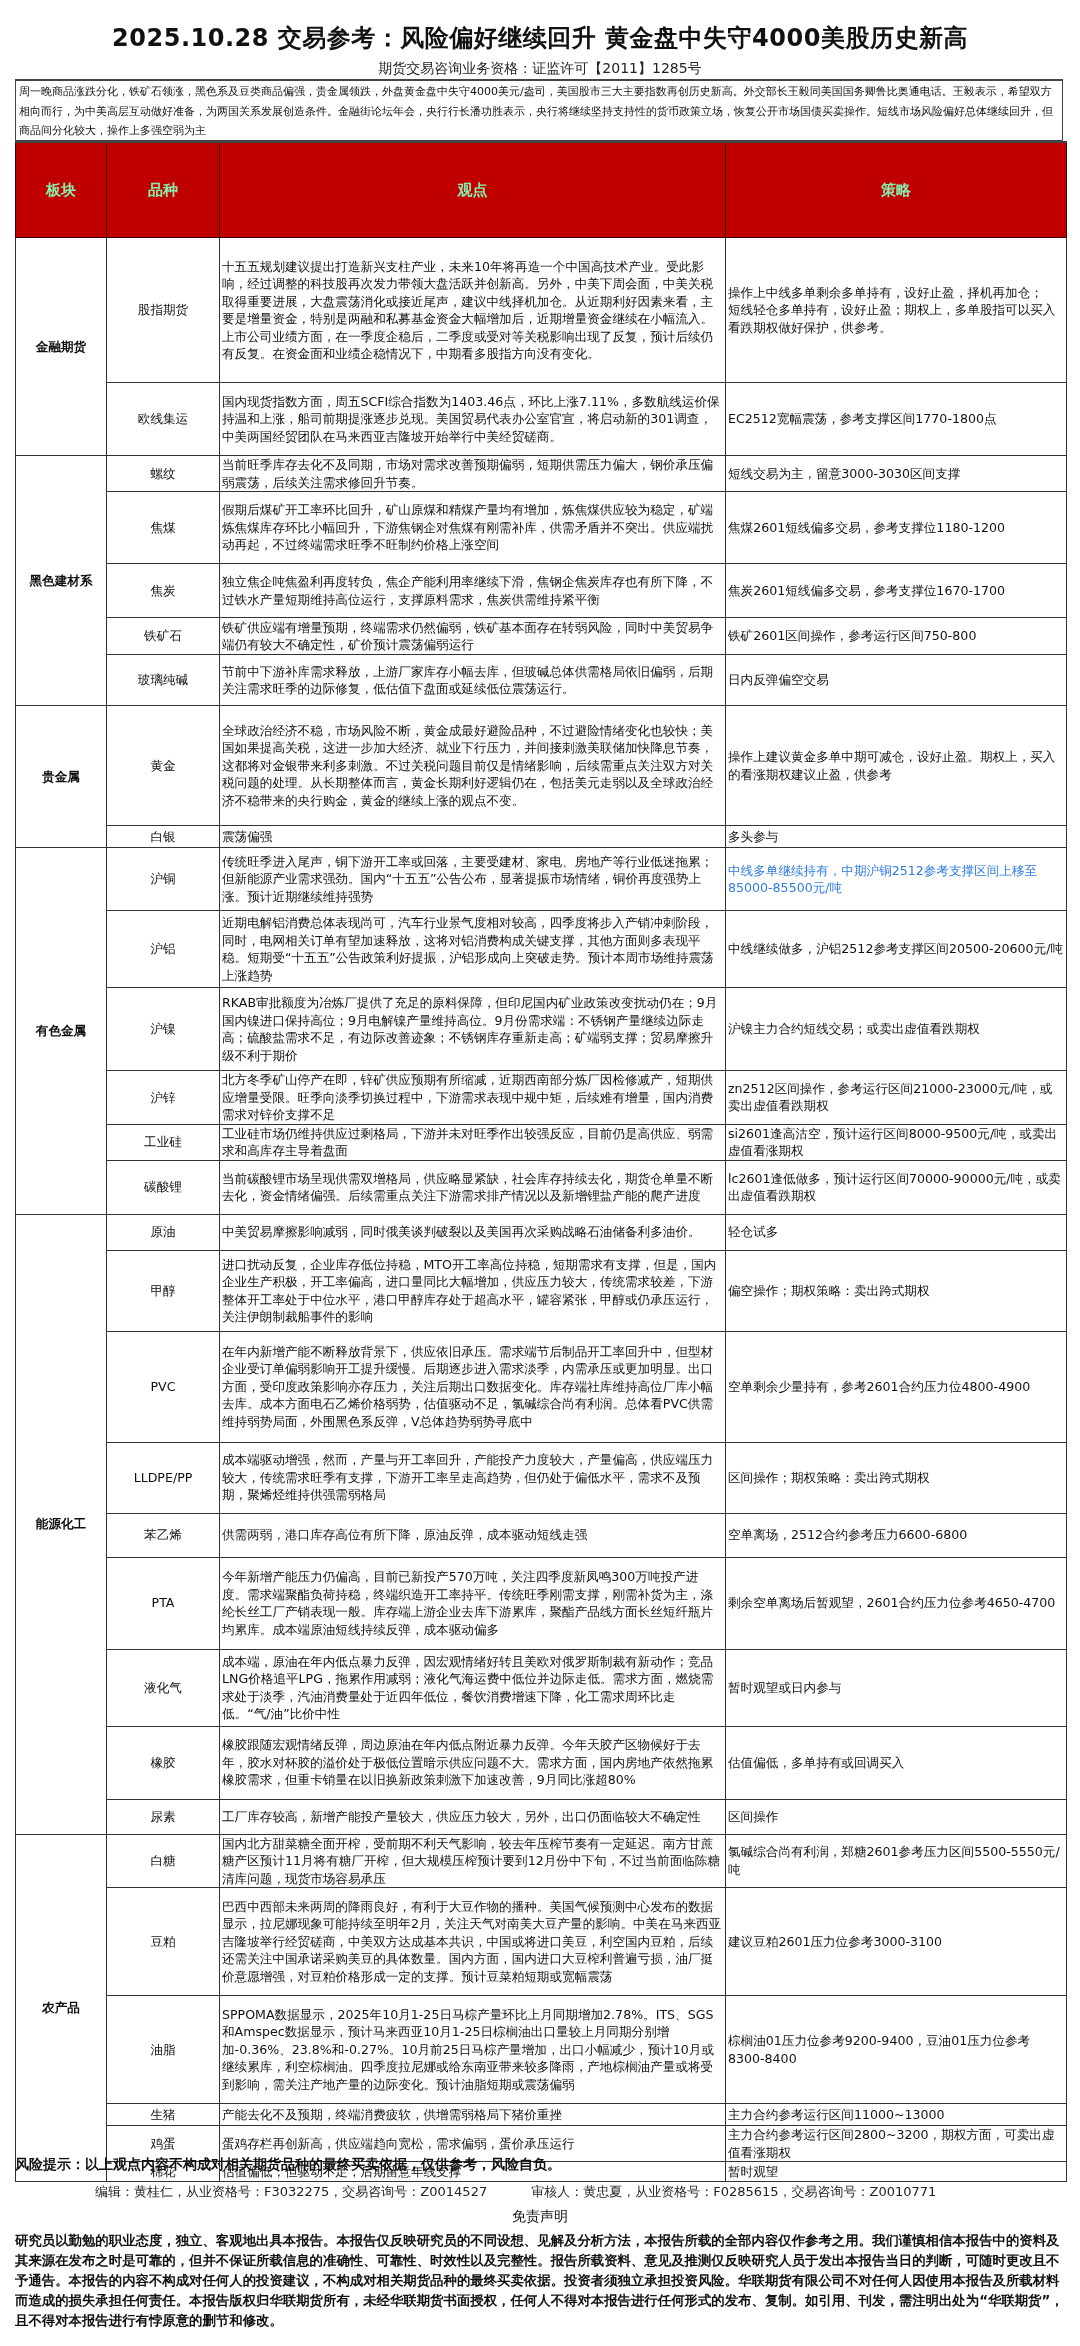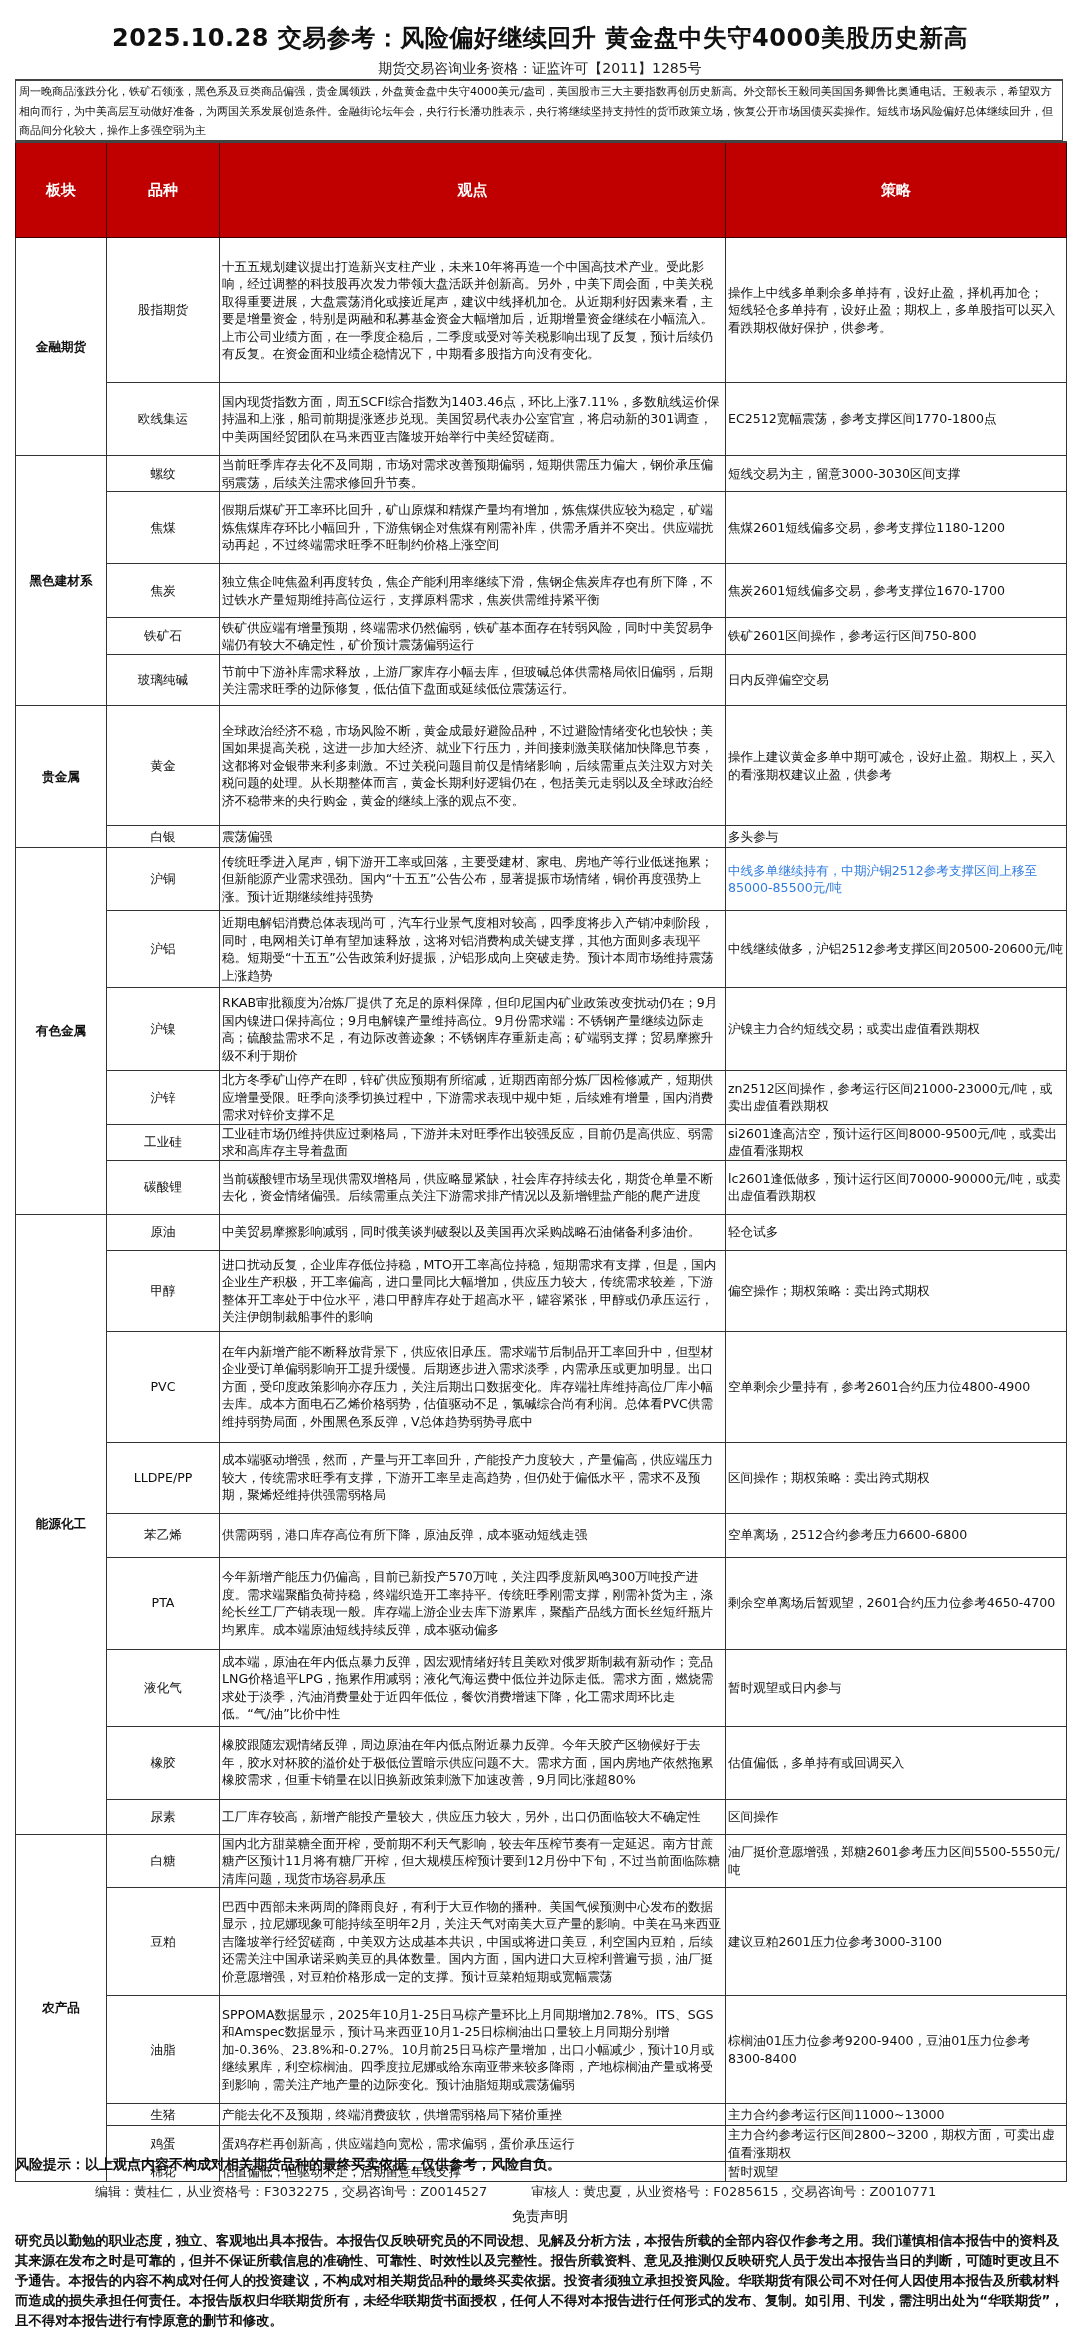--- a/index.html
+++ b/index.html
@@ -1,21 +1,21 @@
 <!DOCTYPE html>
 <html><head>
 <meta charset="utf-8">
 <style>
   html, body { margin:0; padding:0; background:#ffffff; }
   body { width:1080px; height:2346px; position:relative; overflow:hidden; font-family:"DejaVu Sans", "Liberation Sans", sans-serif; color:#111; }
   .title { position:absolute; left:0; top:22px; width:1080px; text-align:center; font-size:24px; font-weight:bold; letter-spacing:0.5px; }
   .subtitle { position:absolute; left:0; top:60px; width:1080px; text-align:center; font-size:14px; color:#222; }
   .summary { position:absolute; left:15px; top:79px; width:1048px; height:62px; border:1px solid #444; border-top:2px solid #444; box-sizing:border-box; font-size:11px; line-height:19.5px; padding:1px 3px; overflow:hidden; }
   table.main { position:absolute; left:15px; top:141px; width:1051px; border-collapse:collapse; table-layout:fixed; }
-  table.main th { background:#c00000; color:#ffffff; font-size:15px; font-weight:bold; height:92px; border:1px solid #3a0000; border-top:2px solid #444; }
+  table.main th { background:#c00000; color:#86efac; font-size:15px; font-weight:bold; height:92px; border:1px solid #3a0000; border-top:2px solid #444; }
   table.main td { border:1px solid #333; font-size:12.6px; line-height:17.5px; vertical-align:middle; padding:0 2px; }
   td.sector { text-align:center; font-weight:bold; font-size:15px; }
   td.variety { text-align:center; font-size:14px; }
   td.view { text-align:left; }
   td.strategy { text-align:left; }
   .blue { color:#2f7be0; }
   .risk { position:absolute; left:15px; top:2156px; font-size:14px; font-weight:bold; }
   .editors { position:absolute; left:95px; top:2183px; font-size:13px; color:#222; word-spacing:2px; }
   .editors span.gap { display:inline-block; width:44px; }
   .disc-title { position:absolute; left:0; top:2208px; width:1080px; text-align:center; font-size:14px; font-weight:normal; }
@@ -167,21 +167,21 @@
       </tr>
       <tr style="height: 35px;">
         <td class="variety">尿素</td>
         <td class="view">工厂库存较高，新增产能投产量较大，供应压力较大，另外，出口仍面临较大不确定性</td>
         <td class="strategy" style="white-space: pre-line;">区间操作</td>
       </tr>
       <tr style="height: 51px;">
         <td class="sector" rowspan="6">农产品</td>
         <td class="variety">白糖</td>
         <td class="view">国内北方甜菜糖全面开榨，受前期不利天气影响，较去年压榨节奏有一定延迟。南方甘蔗糖产区预计11月将有糖厂开榨，但大规模压榨预计要到12月份中下旬，不过当前面临陈糖清库问题，现货市场容易承压</td>
-        <td class="strategy" style="white-space: pre-line;">油厂挺价意愿增强，郑糖2601参考压力区间5500-5550元/吨</td>
+        <td class="strategy" style="white-space: pre-line;">氯碱综合尚有利润，郑糖2601参考压力区间5500-5550元/吨</td>
       </tr>
       <tr style="height: 108px;">
         <td class="variety">豆粕</td>
         <td class="view">巴西中西部未来两周的降雨良好，有利于大豆作物的播种。美国气候预测中心发布的数据显示，拉尼娜现象可能持续至明年2月，关注天气对南美大豆产量的影响。中美在马来西亚吉隆坡举行经贸磋商，中美双方达成基本共识，中国或将进口美豆，利空国内豆粕，后续还需关注中国承诺采购美豆的具体数量。国内方面，国内进口大豆榨利普遍亏损，油厂挺价意愿增强，对豆粕价格形成一定的支撑。预计豆菜粕短期或宽幅震荡</td>
         <td class="strategy" style="white-space: pre-line;">建议豆粕2601压力位参考3000-3100</td>
       </tr>
       <tr style="height: 108px;">
         <td class="variety">油脂</td>
         <td class="view">SPPOMA数据显示，2025年10月1-25日马棕产量环比上月同期增加2.78%。ITS、SGS和Amspec数据显示，预计马来西亚10月1-25日棕榈油出口量较上月同期分别增加-0.36%、23.8%和-0.27%。10月前25日马棕产量增加，出口小幅减少，预计10月或继续累库，利空棕榈油。四季度拉尼娜或给东南亚带来较多降雨，产地棕榈油产量或将受到影响，需关注产地产量的边际变化。预计油脂短期或震荡偏弱</td>
         <td class="strategy" style="white-space: pre-line;">棕榈油01压力位参考9200-9400，豆油01压力位参考8300-8400</td>

